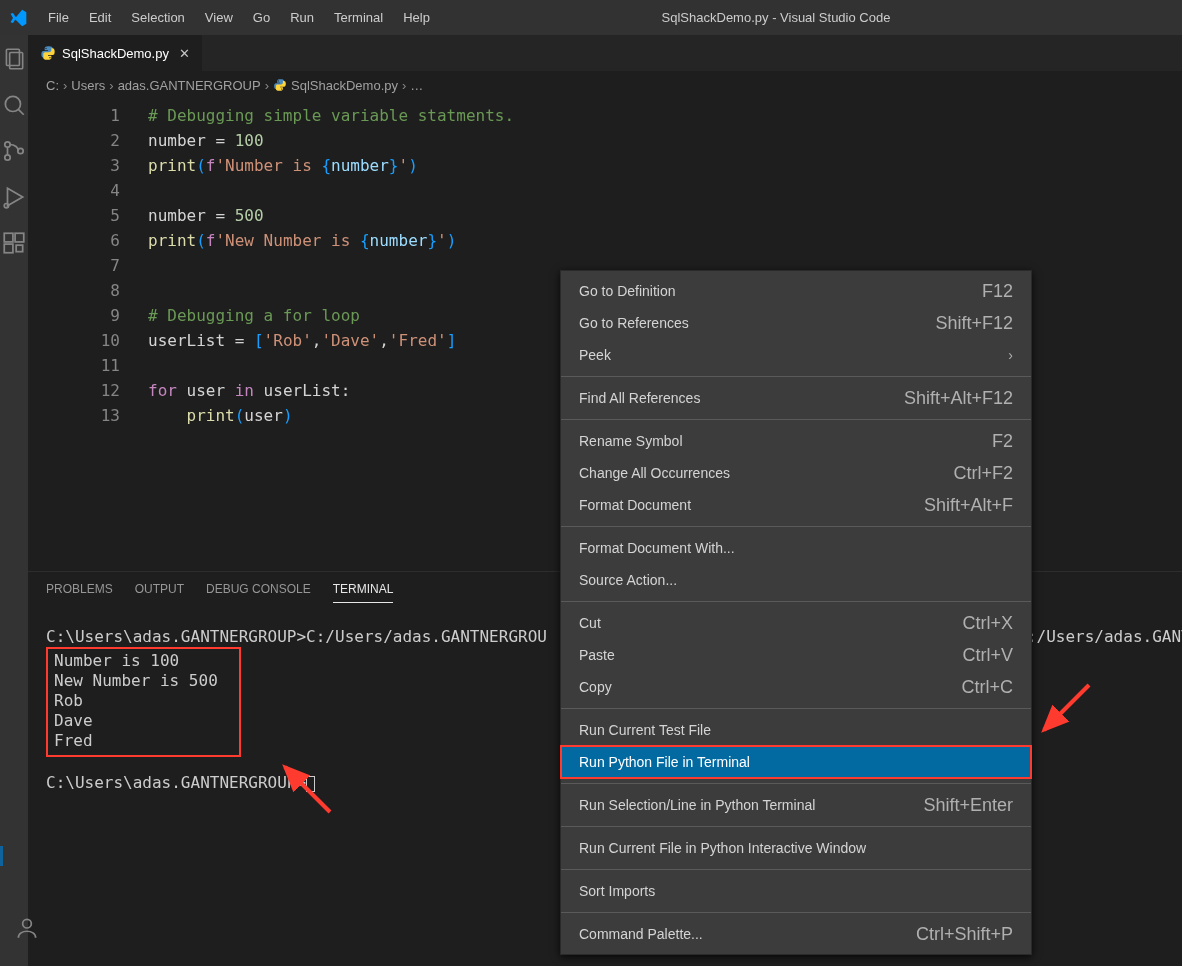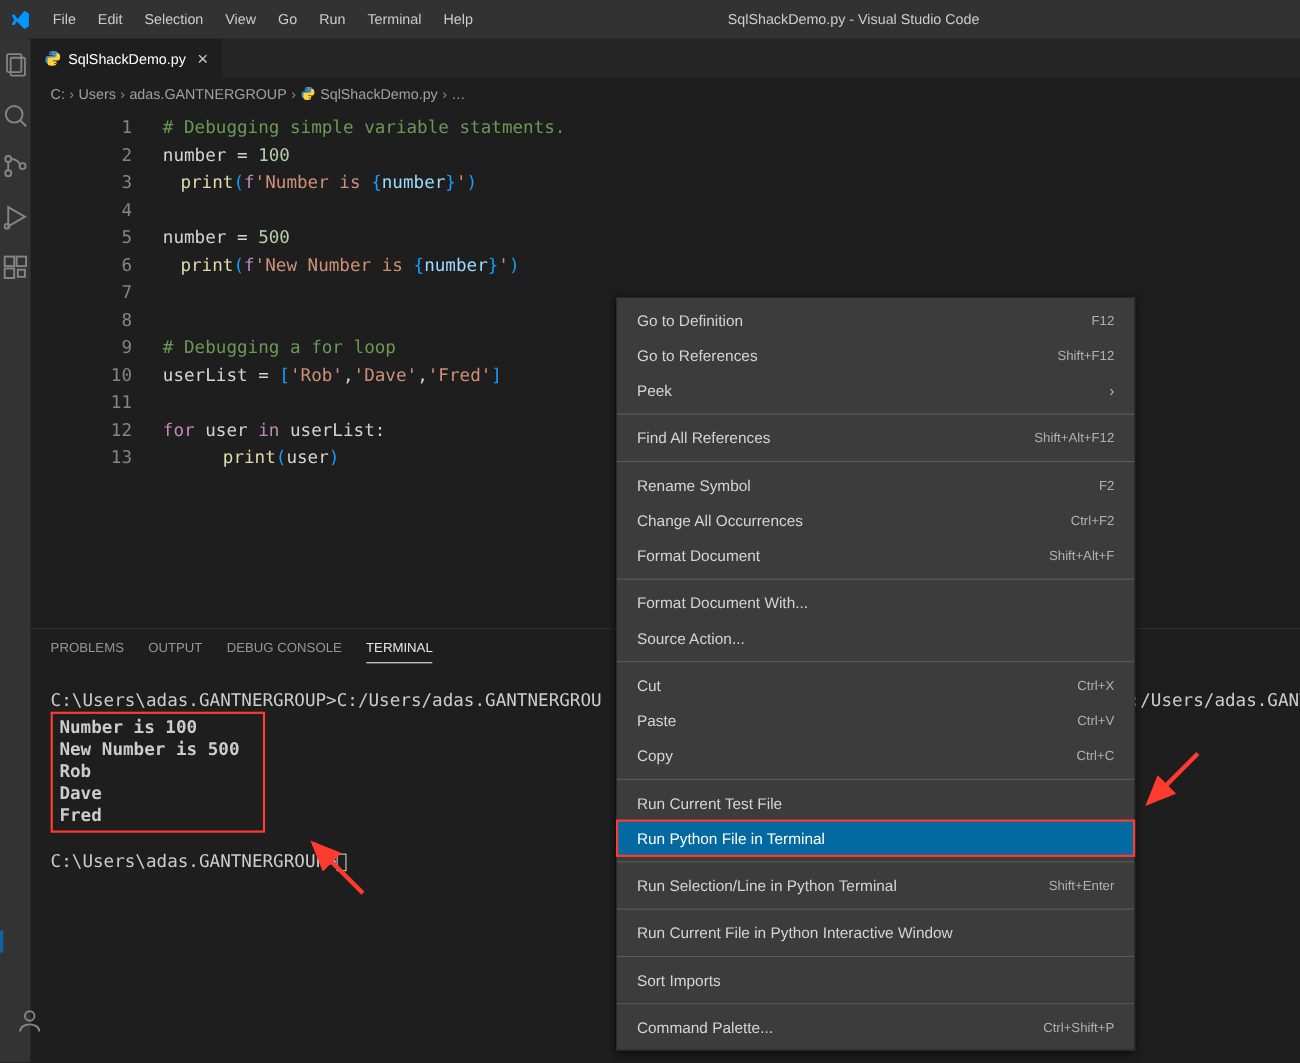--- a/index.html
+++ b/index.html
@@ -101,21 +101,21 @@
     text-align: right;
     padding-right: 28px;
     color: #858585;
     user-select: none;
   }
   .lc { white-space: pre; }
   .c-comment { color: #6A9955; text-align: right; }
   .c-ident { color: #d4d4d4; }
   .c-op { color: #d4d4d4; }
   .c-num { color: #b5cea8; }
-  .c-func { color: #dcdcaa; margin-left: 16px; }
+  .c-func { color: #dcdcaa; }
   .c-str { color: #ce9178; }
   .c-kw { color: #c586c0; }
   .c-brace { color: #179fff; }
   .c-param { color: #9cdcfe; }
 
   .panel {
     height: 395px;
     border-top: 1px solid #2d2d2d;
     background: #1e1e1e;
     display:flex;flex-direction:column;
@@ -134,21 +134,20 @@
     font-size: 16px;
     padding: 24px 18px 0 18px;
     color: #cccccc;
     position: relative;
   }
   .term-box {
     border: 2px solid #ff3b30;
     padding: 2px 6px 4px 6px;
     display: inline-block;
     min-width: 195px;
-    font-weight: bold;
   }
   .term-line { white-space: pre; line-height: 20px; }
   .cursor-box {
     display:inline-block;border:1px solid #cccccc;width:9px;height:16px;vertical-align:middle;
   }
 
   .context-menu {
     position: absolute;
     left: 560px;
     top: 270px;
@@ -173,21 +172,21 @@
     background: #0369a1;
     color: #ffffff;
     outline: 2px solid #ff3b30;
     outline-offset: -1px;
   }
   .cm-sep {
     height: 1px;
     background: #5a5a5a;
     margin: 5px 0;
   }
-  .cm-short { color: #b0b0b0; font-size:12px; }
+  .cm-short { color: #b0b0b0; font-size:18px; }
   .cm-chevron { color: #b0b0b0; }
 
   .arrow-right {
     position:absolute;
     left:1034px; top:680px;
     z-index:200;
   }
   .arrow-left {
     position:absolute;
     left:275px; top:757px;

